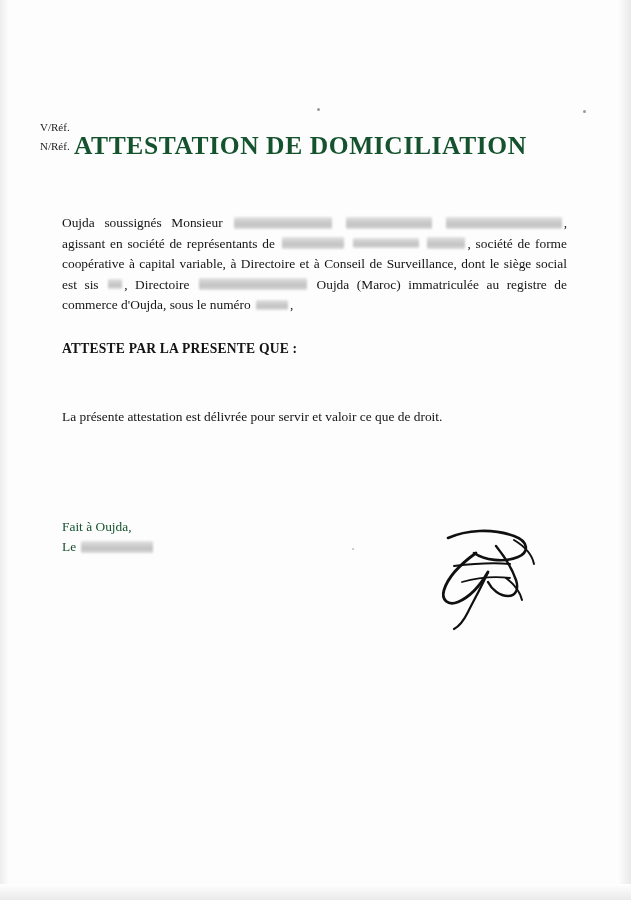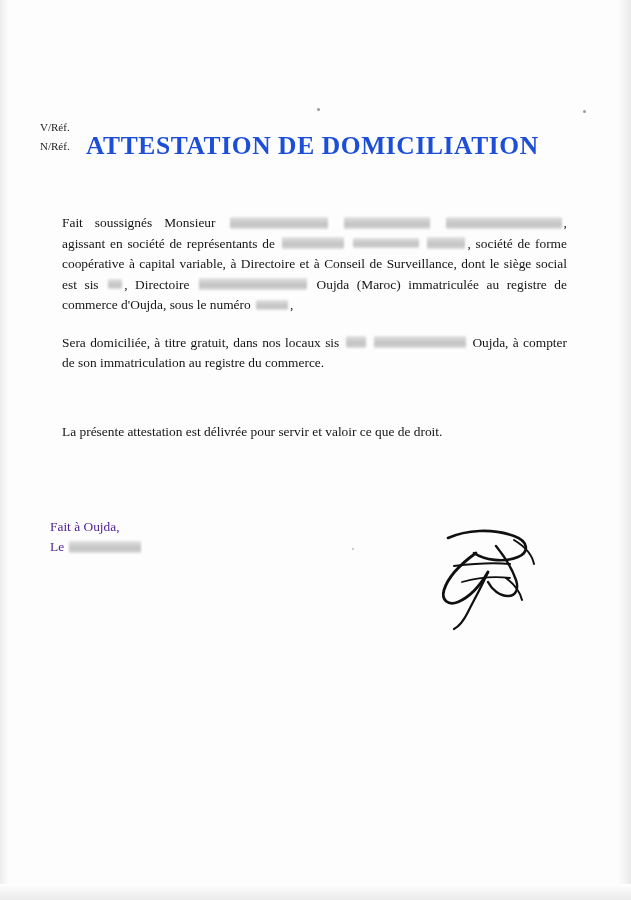--- a/index.html
+++ b/index.html
@@ -52,26 +52,26 @@
     top: 118px;
     font-size: 11px;
     line-height: 19px;
     color: #1c1c1c;
     font-family: "Liberation Serif", serif;
   }
 
   
   .title {
     position: absolute;
-    left: 86px;
+    left: 74px;
     top: 131px;
     font-size: 25.5px;
     font-weight: bold;
     letter-spacing: 0.6px;
-    color: #1d4ed8;
+    color: #14532d;
     font-family: "Liberation Serif", serif;
   }
 
   
   .body-wrap {
     position: absolute;
     left: 62px;
     top: 213px;
     width: 505px;
     font-size: 13.4px;
@@ -106,25 +106,25 @@
     margin: 0 2px;
     position: relative;
     top: -1px;
   }
   .redact.tall { height: 12px; }
   .redact.short { height: 10px; }
 
   
   .sign-block {
     position: absolute;
-    left: 50px;
+    left: 62px;
     top: 517px;
     font-size: 13.4px;
     line-height: 20px;
-    color: #4c1d95;
+    color: #14532d;
   }
 
   .signature {
     position: absolute;
     left: 418px;
     top: 520px;
     width: 135px;
     height: 115px;
   }
 </style>
@@ -144,42 +144,37 @@
   <div class="refs">
     <div>V/Réf.</div>
     <div>N/Réf.</div>
   </div>
 
   <div class="title">ATTESTATION DE DOMICILIATION</div>
 
   <div class="body-wrap">
 
     <p class="para">
-      <span>Fait soussignés Monsieur</span>
+      <span>Oujda soussignés Monsieur</span>
       <span class="redact tall" style="width:98px;"></span>
       <span class="redact tall" style="width:86px;"></span>
       <span class="redact tall" style="width:116px;"></span><span>,</span>
       <span>agissant en société de représentants de</span>
       <span class="redact tall" style="width:62px;"></span>
       <span class="redact short" style="width:66px;"></span>
       <span class="redact tall" style="width:38px;"></span><span>, société de forme coopérative à capital variable, à Directoire et à Conseil de Surveillance, dont le siège social est sis</span>
       <span class="redact short" style="width:14px;"></span><span>, Directoire</span>
       <span class="redact tall" style="width:108px;"></span>
       <span>Oujda (Maroc) immatriculée au registre de commerce d'Oujda, sous le numéro</span>
       <span class="redact short" style="width:32px;"></span><span>,</span>
     </p>
 
-
-
-    <p class="para">
-      <span>Sera domiciliée, à titre gratuit, dans nos locaux sis</span>
-      <span class="redact tall" style="width:20px;"></span>
-      <span class="redact tall" style="width:92px;"></span>
-      <span>Oujda, à compter de son immatriculation au registre du commerce.</span>
-    </p>
+    <p class="attests">ATTESTE PAR LA PRESENTE QUE :</p>
+
+
 
     <p class="para closing">La présente attestation est délivrée pour servir et valoir ce que de droit.</p>
   </div>
 
   <div class="sign-block">
     <div>Fait à Oujda,</div>
     <div>
       <span>Le</span>
       <span class="redact tall" style="width:72px;"></span>
     </div>

